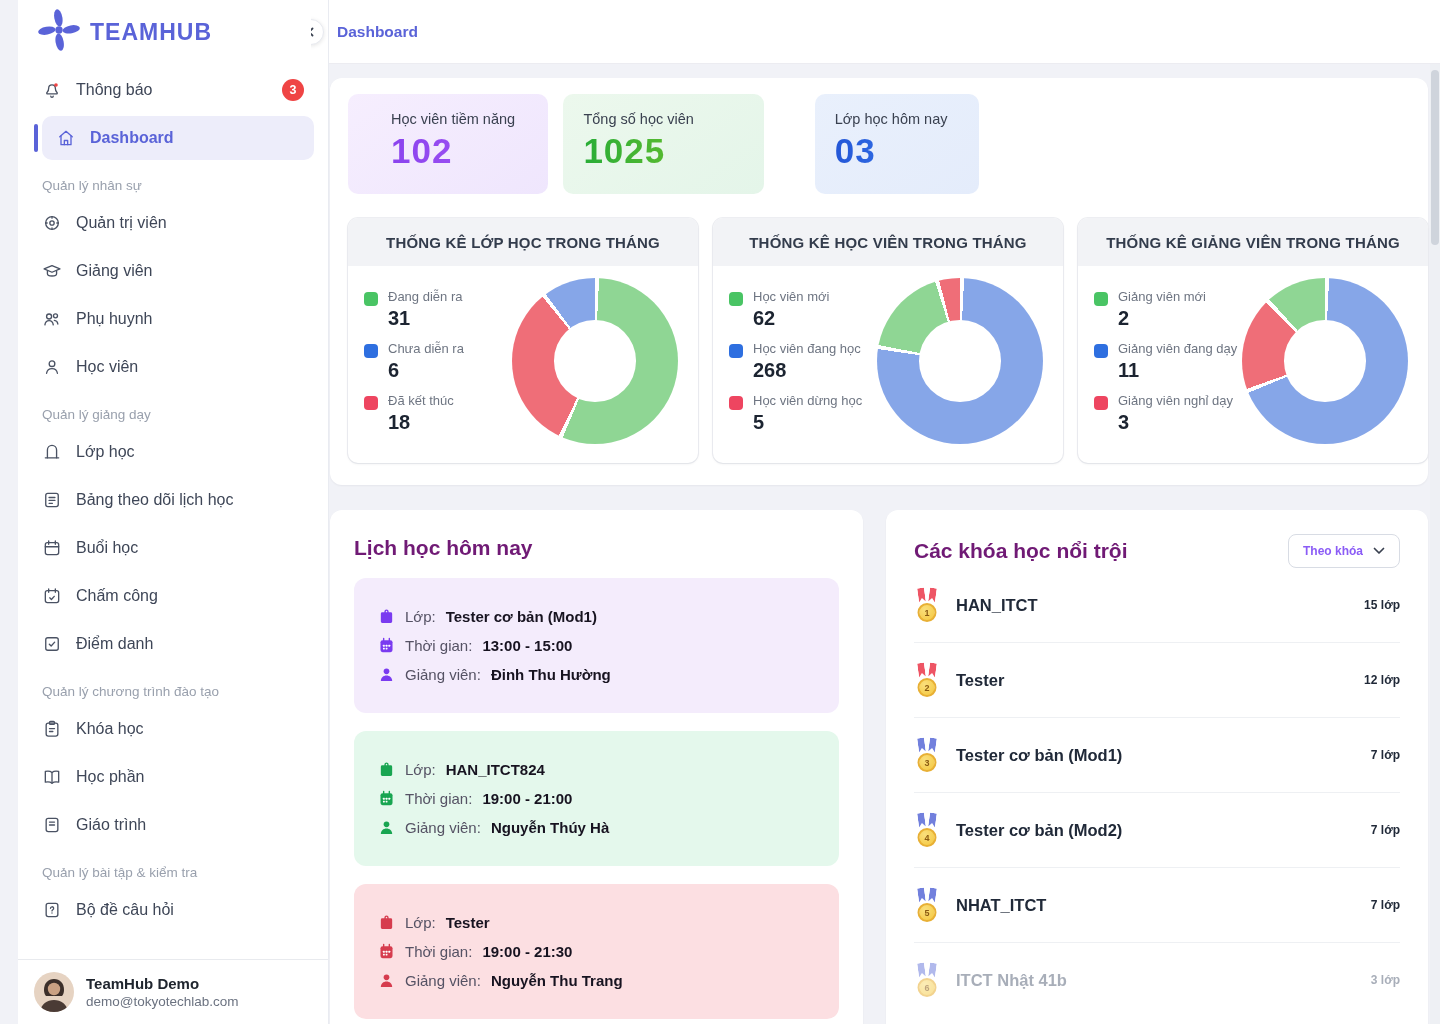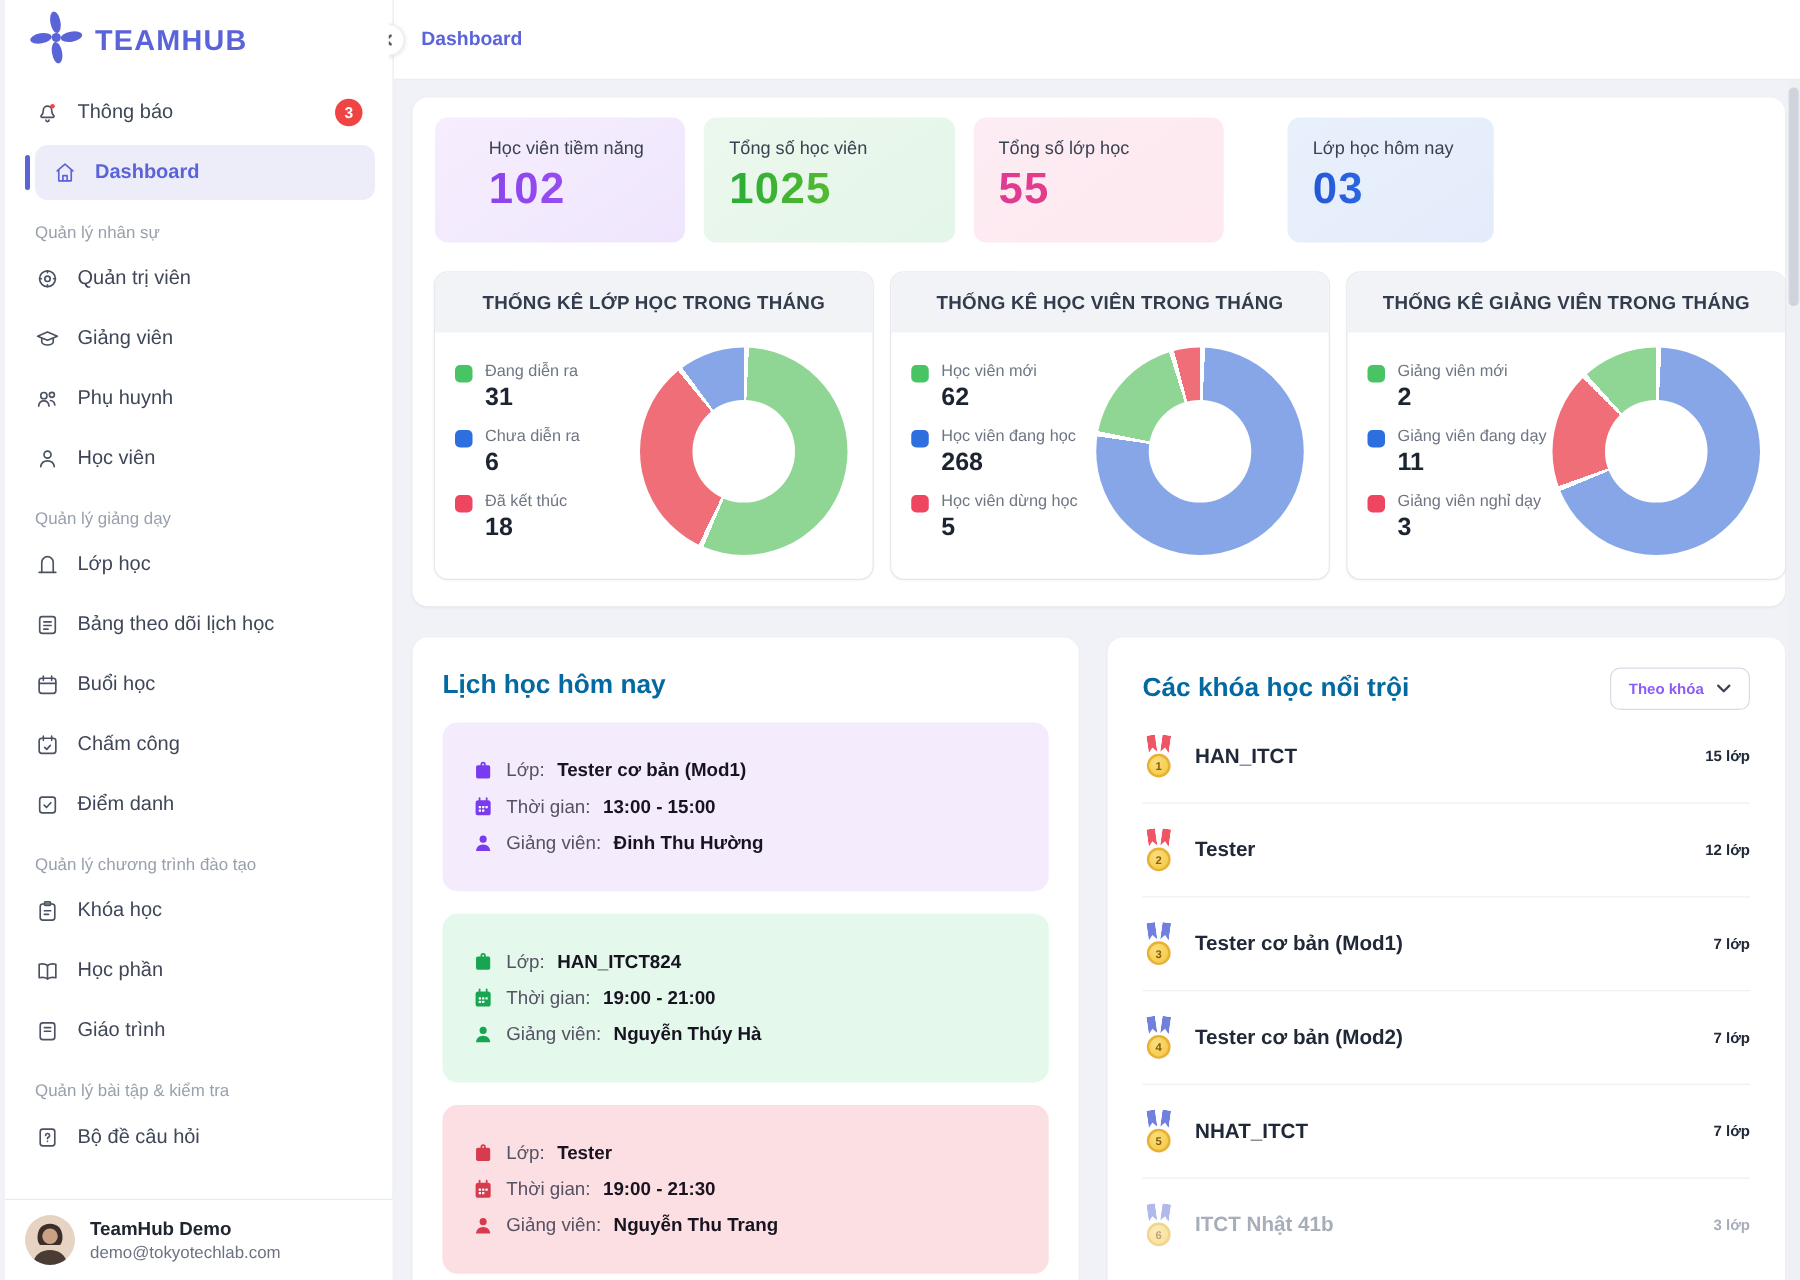--- a/index.html
+++ b/index.html
@@ -1,19 +1,19 @@
 <!DOCTYPE html>
 <html><head>
 <meta charset="utf-8">
 <style>
   * { margin:0; padding:0; box-sizing:border-box; }
   html,body { width:1440px; height:1024px; overflow:hidden; font-family:"Liberation Sans", sans-serif; background:#f1f2f7; color:#242b3a; }
 
   
-  .sidebar { position:fixed; left:4px; top:0; width:311px; height:1024px; background:#fff; border-right:1px solid #e9ebf1; display:flex; flex-direction:column; z-index:3; }
+  .sidebar { position:fixed; left:18px; top:0; width:311px; height:1024px; background:#fff; border-right:1px solid #e9ebf1; display:flex; flex-direction:column; z-index:3; }
   .logo-row { height:64px; display:flex; align-items:center; gap:10px; padding:0 20px; flex:0 0 auto; cursor:pointer; }
   .logo-text { font-size:23px; font-weight:800; letter-spacing:1px; color:#5a63d8; }
   .nav { flex:1 1 auto; overflow:hidden; padding-top:2px; }
   .nav-item { display:flex; align-items:center; gap:14px; height:48px; padding:0 24px; font-size:16px; color:#3e4657; cursor:pointer; }
   .nav-item .ic { flex:0 0 auto; }
   .nav-item.active { background:#ededfa; border-radius:10px; margin:2px 14px 2px 24px; padding:0 14px; color:#5a63d8; font-weight:700; position:relative; height:44px; }
   .nav-item.active::before { content:''; position:absolute; left:-8px; top:8px; bottom:8px; width:4px; border-radius:3px; background:#5a63d8; }
   .badge { margin-left:auto; background:#ef4444; color:#fff; min-width:22px; height:22px; border-radius:11px; font-size:12.5px; font-weight:700; display:flex; align-items:center; justify-content:center; }
   .section-label { padding:16px 24px 6px; font-size:13.5px; color:#99a0ad; }
   .ic { width:20px; height:20px; stroke:#4a5263; stroke-width:1.6; fill:none; stroke-linecap:round; stroke-linejoin:round; }
@@ -53,21 +53,21 @@
   .sw { width:14px; height:14px; border-radius:4px; margin:3px 10px 0 0; flex:0 0 auto; }
   .lg-label { font-size:13px; color:#6e7582; }
   .lg-value { font-size:20px; font-weight:800; color:#1c2431; margin-top:3px; }
   .donut { width:166px; height:166px; border-radius:50%; margin-left:auto; margin-right:4px; position:relative; }
   .donut::after { content:''; position:absolute; inset:25.5%; background:#fff; border-radius:50%; }
 
   
   .bottom-row { display:flex; gap:23px; margin-top:25px; align-items:flex-start; }
   .card { background:#fff; border-radius:12px; box-shadow:0 1px 2px rgba(16,24,40,.05); }
   .schedule-card { flex:0 0 533px; min-height:560px; padding:26px 24px; }
-  .card-title { font-size:21px; font-weight:800; color:#0369a1; }
+  .card-title { font-size:21px; font-weight:800; color:#701a75; }
   .sch-item { border-radius:12px; padding:18px 24px; margin-top:18px; }
   .sch-row { display:flex; align-items:center; gap:10px; margin:12px 0; font-size:15px; }
   .sch-label { color:#555264; }
   .sch-value { font-weight:800; color:#171320; }
   .sch-icon { width:17px; height:17px; flex:0 0 auto; }
   .sch-purple { background:#f4ecfc; } .sch-purple .sch-icon { color:#7a3bf0; }
   .sch-green  { background:#e4f8ec; } .sch-green  .sch-icon { color:#18a551; }
   .sch-red    { background:#fcdfe2; } .sch-red    .sch-icon { color:#d63c4e; }
 
   .courses-card { flex:1 1 auto; min-height:560px; padding:24px 28px; }
@@ -280,24 +280,20 @@
     <section class="panel">
       <div class="stats-row">
         <div class="stat-card st-1">
           <div class="stat-label">Học viên tiềm năng</div>
           <div class="stat-value">102</div>
         </div>
         <div class="stat-card st-2">
           <div class="stat-label">Tổng số học viên</div>
           <div class="stat-value">1025</div>
         </div>
-        <div class="stat-card st-3">
-          <div class="stat-label">Tổng số lớp học</div>
-          <div class="stat-value">55</div>
-        </div>
         <div class="stat-card st-4">
           <div class="stat-label">Lớp học hôm nay</div>
           <div class="stat-value">03</div>
         </div>
       </div>
 
       <div class="charts-row">
 
         <div class="chart-card">
           <div class="chart-head">THỐNG KÊ LỚP HỌC TRONG THÁNG</div>

